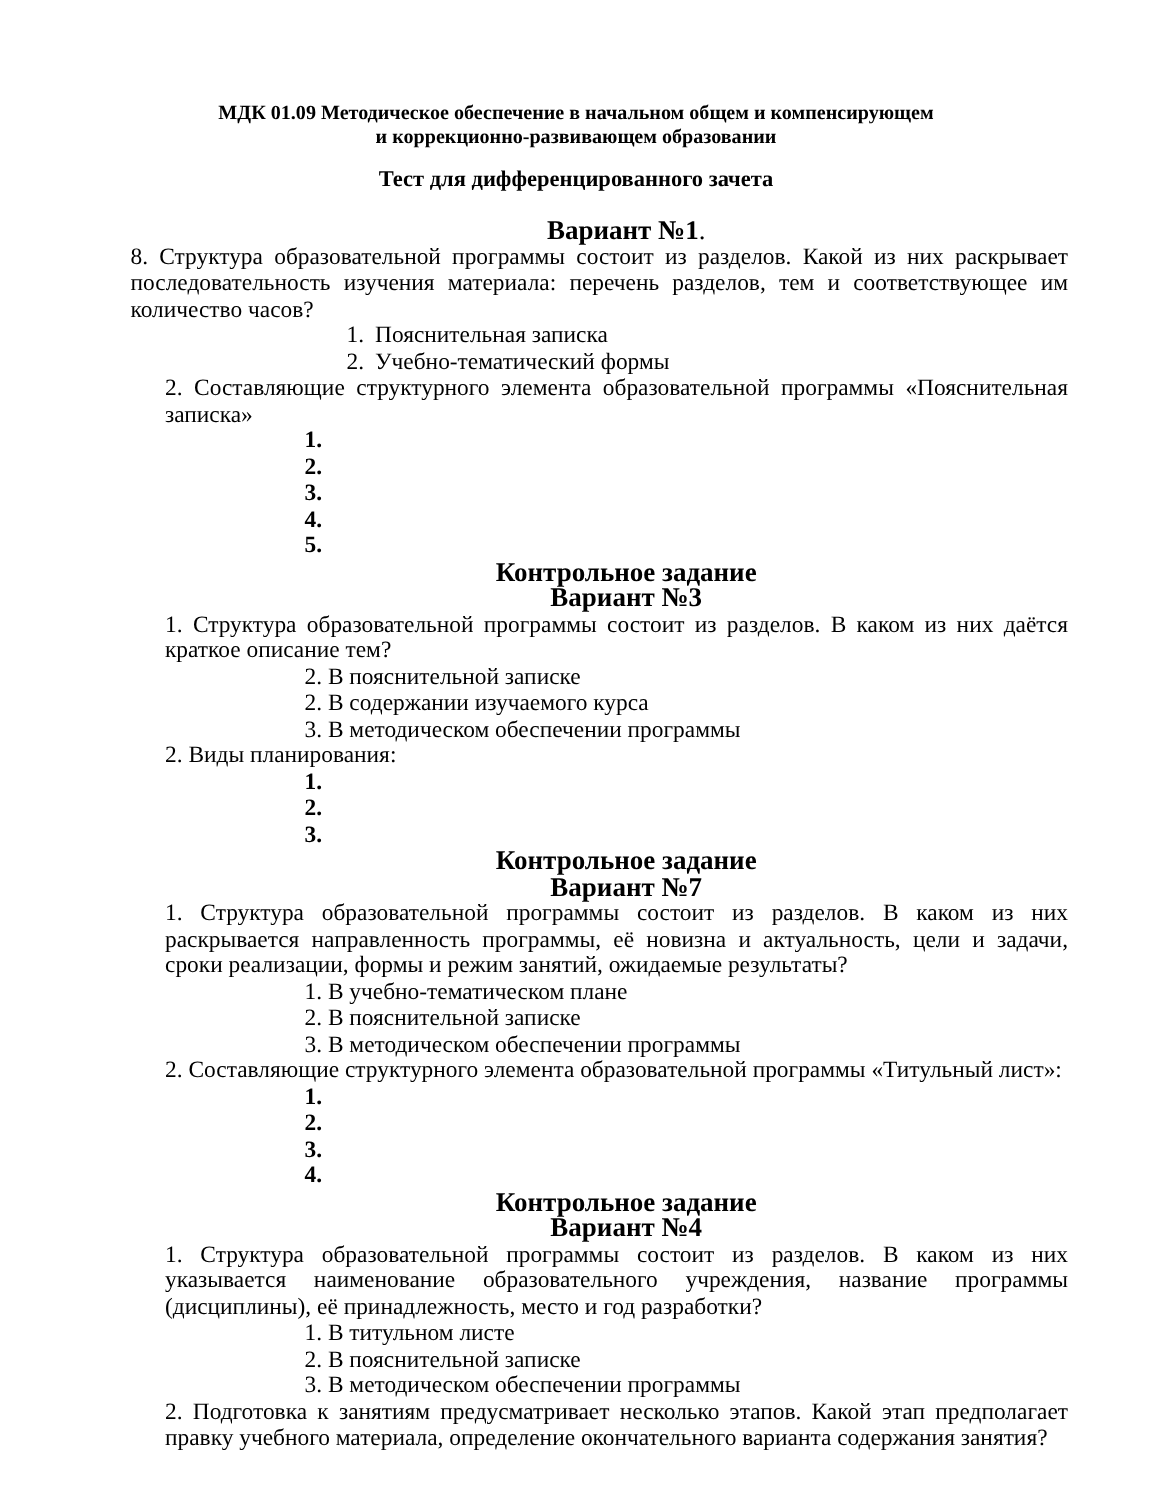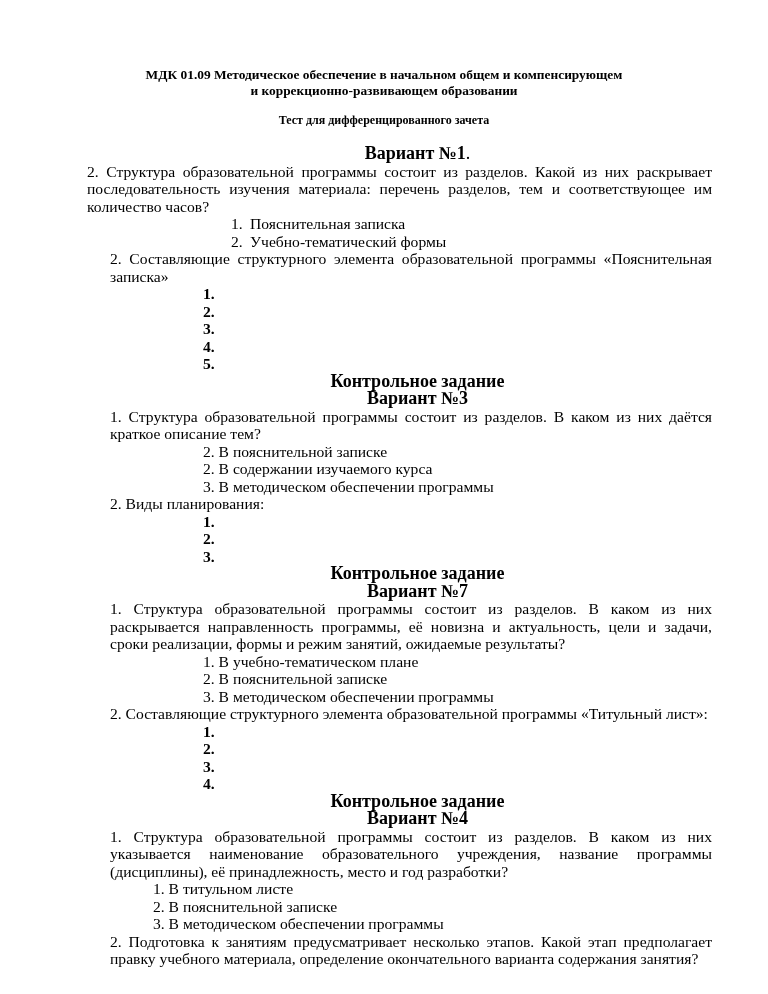--- a/index.html
+++ b/index.html
@@ -31,21 +31,21 @@
     font-size: 13.4px;
     line-height: 16px;
     text-align: center;
     font-weight: bold;
   }
   .subtitle {
     position: absolute;
     left: 0;
     width: 768px;
     top: 112px;
-    font-size: 12px;
+    font-size: 15px;
     line-height: 16px;
     text-align: center;
     font-weight: bold;
   }
   .flow {
     position: absolute;
     left: 87px;
     width: 625px;
     top: 145px;
     line-height: 17.5px;
@@ -81,21 +81,21 @@
   </div>
 
   <div class="subtitle">Тест для дифференцированного зачета</div>
 
   <div class="flow">
 
     <section>
       <div class="heading">
         <span>Вариант №1</span><span class="plain">.</span>
       </div>
-      <div class="q">2. Структура образовательной программы состоит из разделов. Какой из них раскрывает последовательность изучения материала: перечень разделов, тем и соответствующее им количество часов?</div>
+      <div class="q">8. Структура образовательной программы состоит из разделов. Какой из них раскрывает последовательность изучения материала: перечень разделов, тем и соответствующее им количество часов?</div>
       <div class="opts num-list">
         <div class="opt"><span class="n">1.</span><span>Пояснительная записка</span></div>
         <div class="opt"><span class="n">2.</span><span>Учебно-тематический формы</span></div>
       </div>
       <div class="q indent">2. Составляющие структурного элемента образовательной программы «Пояснительная записка»</div>
       <div class="blanks">
         <span class="b">1.</span>
         <span class="b">2.</span>
         <span class="b">3.</span>
         <span class="b">4.</span>
@@ -135,21 +135,21 @@
         <span class="b">2.</span>
         <span class="b">3.</span>
         <span class="b">4.</span>
       </div>
     </section>
 
     <section style="margin-left:23px;">
       <div class="heading" style="padding-left:13px;">Контрольное задание</div>
       <div class="heading" style="padding-left:13px;">Вариант №4</div>
       <div class="q">1. Структура образовательной программы состоит из разделов. В каком из них указывается наименование образовательного учреждения, название программы (дисциплины), её принадлежность, место и год разработки?</div>
-      <div class="opts" style="margin-left:43px;">
+      <div class="opts" style="margin-left:93px;">
         <div class="opt">1. В титульном листе</div>
         <div class="opt">2. В пояснительной записке</div>
         <div class="opt">3. В методическом обеспечении программы</div>
       </div>
       <div class="q">2. Подготовка к занятиям предусматривает несколько этапов. Какой этап предполагает правку учебного материала, определение окончательного варианта содержания занятия?</div>
     </section>
 
   </div>
 </div>
 

